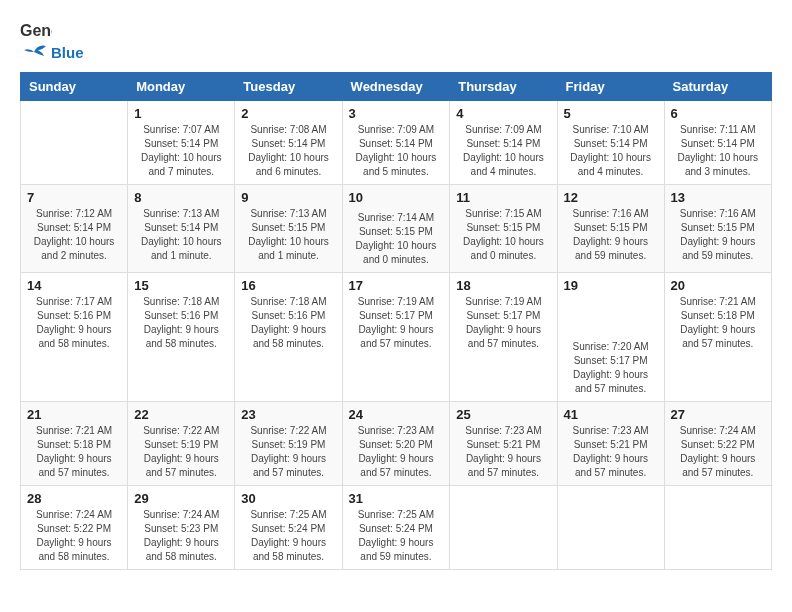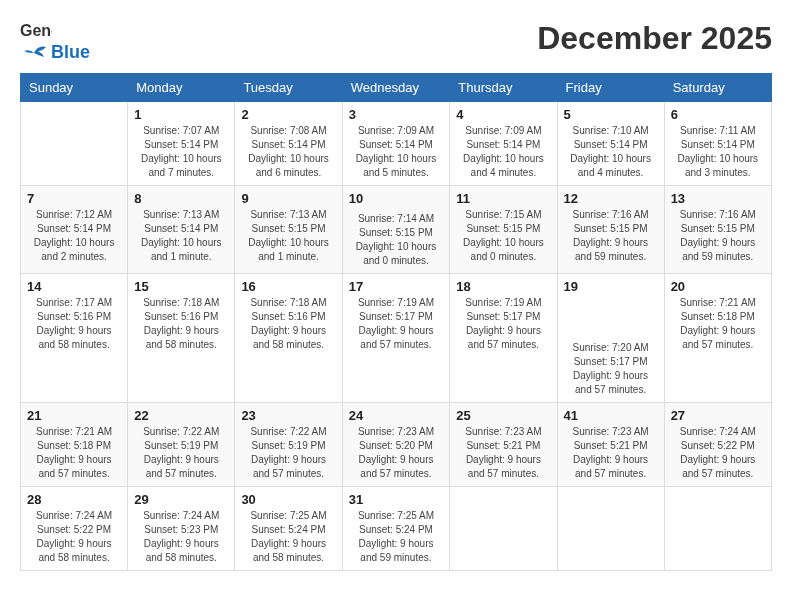--- a/index.html
+++ b/index.html
@@ -40,21 +40,21 @@
     }
     table {
       width: 100%;
       border-collapse: collapse;
       border: 1px solid #ccc;
     }
     thead tr th {
       background-color: #2b6cb0;
       color: white;
       font-size: 13px;
-      font-weight: normal;
+      font-weight: bold;
       padding: 6px 8px;
       text-align: left;
       border: 1px solid #2b6cb0;
     }
     tbody tr td {
       width: 108px;
       vertical-align: top;
       padding: 5px 6px;
       border: 1px solid #ddd;
       font-size: 10.5px;
@@ -89,25 +89,24 @@
     <div class="logo-row">
       <svg width="32" height="22" viewBox="0 0 32 22">
         <text x="0" y="16" font-size="16" font-weight="bold" fill="#333" font-family="Arial">General</text>
       </svg>
     </div>
     <div style="display:flex; align-items:center; gap:3px;">
       <svg width="28" height="20" viewBox="0 0 28 20">
         <path d="M14 10 Q18 2 26 4 Q22 8 18 8 Q22 10 24 14 Q18 12 14 10Z" fill="#1a6fba"></path>
         <path d="M14 10 Q10 6 4 8 Q8 10 12 10Z" fill="#1a6fba"></path>
       </svg>
-      <span style="font-size:18px; font-weight:bold; color:#1a6fba;">Blue</span>
+      <span style="font-size:15px; font-weight:bold; color:#1a6fba;">Blue</span>
     </div>
   </div>
   <div class="title-section">
-    <div class="month-title">December 2025</div>
   </div>
 </div>
 
 <table>
   <thead>
     <tr>
     <th>Sunday</th>
         <th>Monday</th>
         <th>Tuesday</th>
         <th>Wednesday</th>

